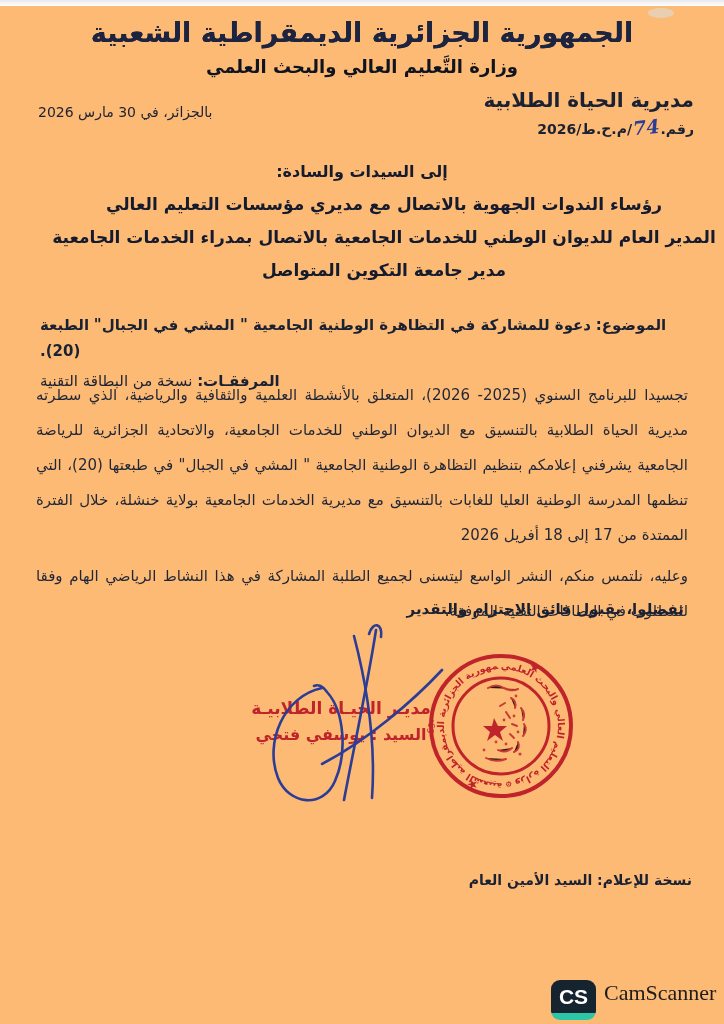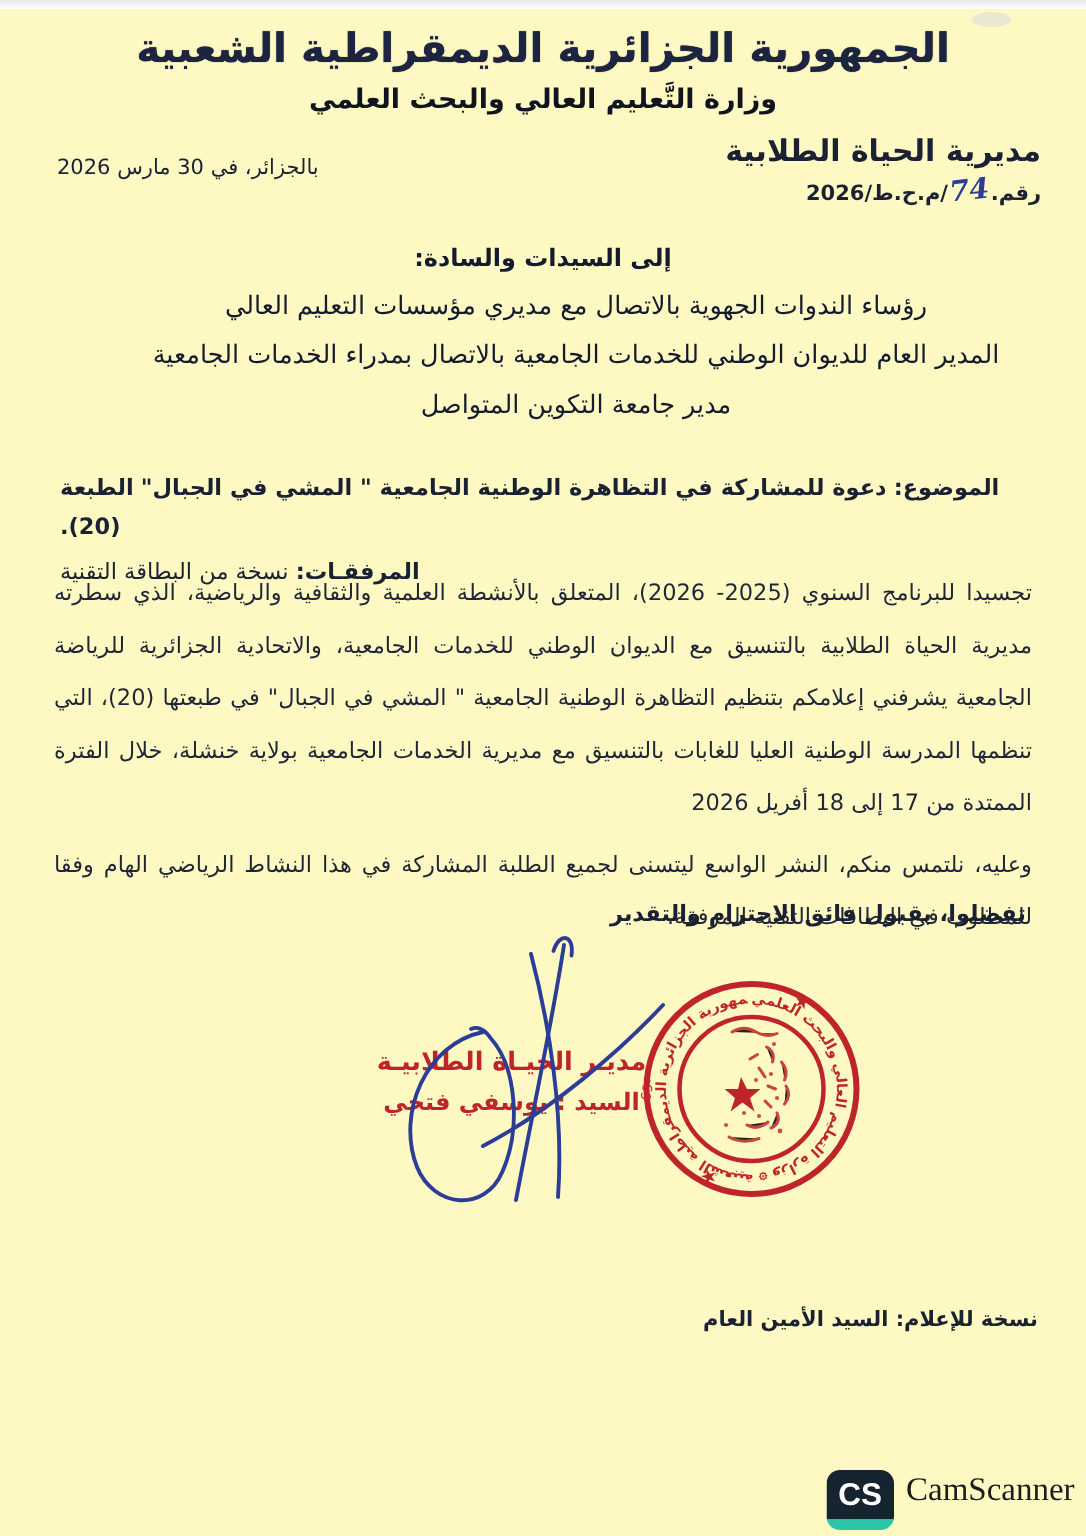--- a/index.html
+++ b/index.html
@@ -1,19 +1,19 @@
 <!DOCTYPE html>
 <html lang="ar"><head>
 <meta charset="utf-8">
 <style>
   html,body{margin:0;padding:0;background:#ffffff;}
   .page{
     position:relative;
     width:724px;height:1024px;
-    background:#fef9c3;
+    background:#fdba74;
     overflow:hidden;
     font-family:"DejaVu Sans",sans-serif;
     color:#1f2638;
   }
   .scan-edge{position:absolute;top:0;left:0;width:724px;height:6px;
     background:linear-gradient(#e9e9e9,#ffffff);}
   .smudge{position:absolute;top:8px;left:648px;width:26px;height:10px;border-radius:50%;
     background:#dcdcdc;opacity:.6;}
 
   
@@ -34,21 +34,21 @@
     color:#2b3d96;font-size:19px;font-style:italic;
     transform:rotate(-6deg);display:inline-block;margin:0 1px;
     font-family:"DejaVu Serif",serif;
   }
   .meta-date{position:absolute;top:104px;left:38px;direction:rtl;
     font-size:14px;font-weight:normal;color:#1a2133;}
 
   
   .recipients{position:absolute;top:156px;left:0;width:724px;text-align:center;direction:rtl;}
   .recip-salutation{font-size:16px;font-weight:bold;color:#141b2e;line-height:32px;}
-  .recip-line{font-size:17px;font-weight:normal;color:#141b2e;line-height:33px;padding-left:44px;}
+  .recip-line{font-size:17px;font-weight:bold;color:#141b2e;line-height:33px;padding-left:44px;}
 
   
   .subject-block{position:absolute;top:312px;right:44px;left:40px;direction:rtl;text-align:left;}
   .subject-line{font-size:15px;line-height:26px;color:#1a2133;}
   .lbl{font-weight:bold;}
   .subject-text{font-weight:600;}
   .subject-edition{font-weight:bold;}
   .attach-line{font-size:15px;line-height:26px;color:#1a2133;margin-top:4px;}
 
   

